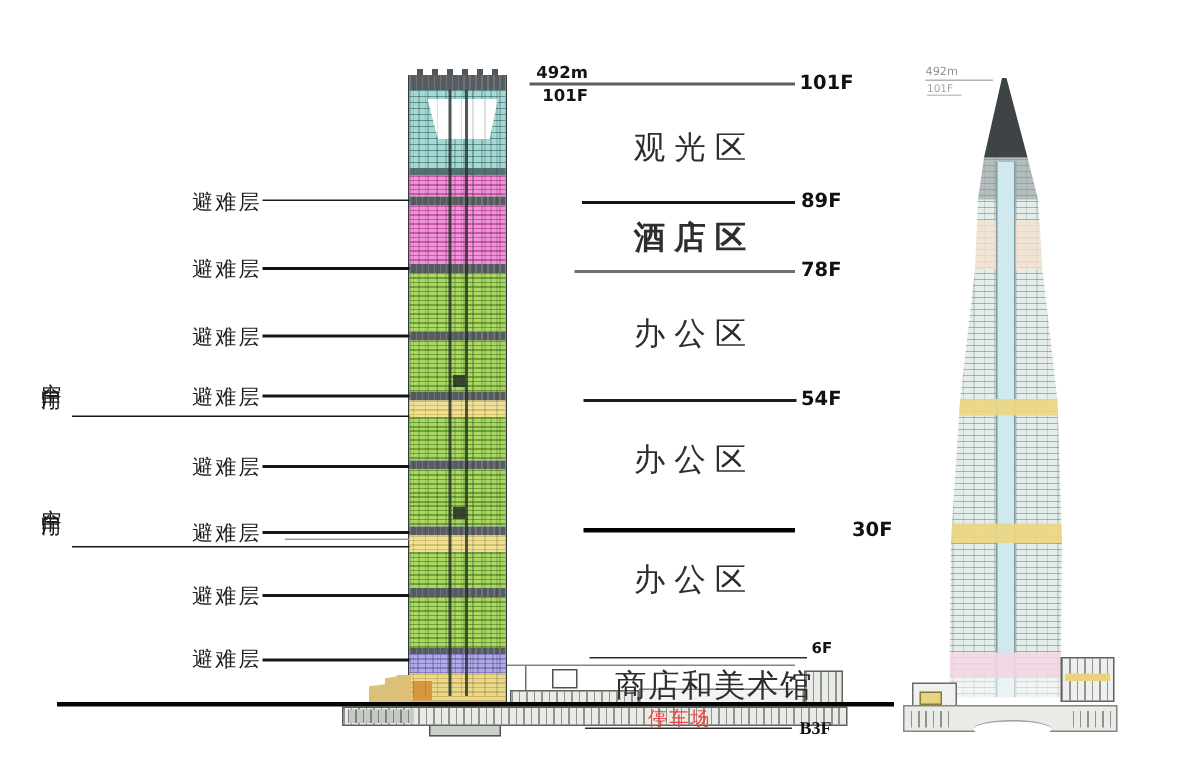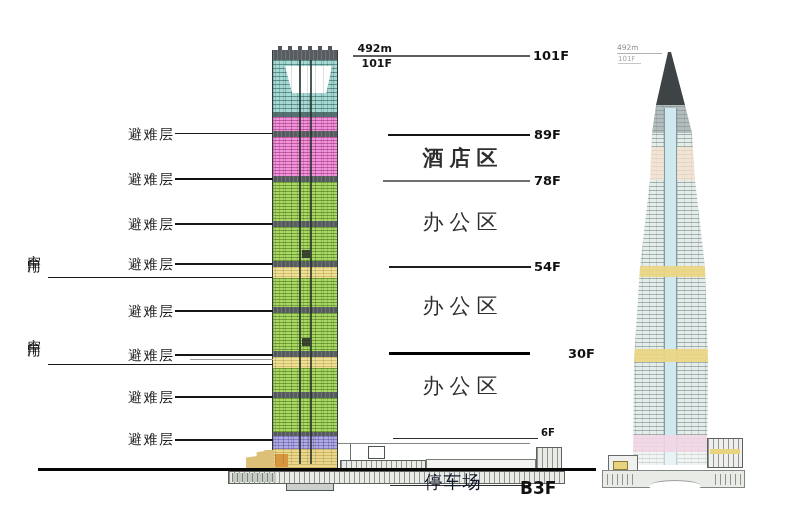--- a/index.html
+++ b/index.html
@@ -3,21 +3,21 @@
 <meta charset="utf-8">
 <style>
   html,body{margin:0;padding:0;background:#fff;}
   #canvas{position:relative;width:788px;height:509px;background:#fff;overflow:hidden;
           font-family:"Liberation Serif","DejaVu Serif",serif;}
   .abs{position:absolute;}
 
   
   .cn-zone{font-size:21px;color:#2e2e2e;letter-spacing:6px;text-indent:6px;text-align:center;white-space:nowrap;}
   .cn-shop{font-size:21px;color:#2e2e2e;letter-spacing:1px;text-align:center;white-space:nowrap;}
-  .cn-park{font-size:18px;color:#0f172a;letter-spacing:1px;text-align:center;white-space:nowrap;}
+  .cn-park{font-size:13px;color:#ef4444;letter-spacing:1px;text-align:center;white-space:nowrap;}
   .cn-refuge{font-size:14px;color:#1c1c1c;letter-spacing:1.5px;white-space:nowrap;}
   .cn-vert{font-size:13.5px;color:#1c1c1c;writing-mode:vertical-rl;text-orientation:upright;letter-spacing:2px;line-height:1;}
   .flabel{font-family:"DejaVu Sans","Liberation Sans",sans-serif;font-weight:bold;font-size:13px;color:#111;white-space:nowrap;}
   .flabel-sm{font-family:"DejaVu Sans","Liberation Sans",sans-serif;font-weight:bold;font-size:10px;color:#111;}
   .dimlabel{font-family:"DejaVu Sans","Liberation Sans",sans-serif;font-weight:bold;font-size:11px;color:#141414;text-align:right;}
   .rt-lab{font-family:"DejaVu Sans","Liberation Sans",sans-serif;font-size:7.5px;color:#8f8f8f;white-space:nowrap;}
   .rt-lab2{font-family:"DejaVu Sans","Liberation Sans",sans-serif;font-size:7px;color:#a6a6a6;white-space:nowrap;}
 
   
   .hline{position:absolute;}
@@ -170,26 +170,28 @@
   <div class="hline" style="left:389px;top:266px;width:142px;height:1.6px;background:#1d1d1d;" data-name="floor-line-54f"></div>
   <div class="abs flabel" style="left:534px;top:259px;" data-name="floor-mark-54f">54F</div>
 
   <div class="hline" style="left:389px;top:352px;width:141px;height:3px;background:#000;" data-name="floor-line-30f"></div>
   <div class="abs flabel" style="left:534px;top:346px;margin-left:34px;" data-name="floor-mark-30f">30F</div>
 
   <div class="hline" style="left:393px;top:438px;width:145px;height:1.4px;background:#2d2d2d;" data-name="floor-line-6f"></div>
   <div class="abs flabel-sm" style="left:541px;top:427px;" data-name="floor-mark-6f">6F</div>
 
   <div class="hline" style="left:390px;top:485px;width:138px;height:1.4px;background:#2d2d2d;" data-name="floor-line-b3f"></div>
-  <div class="abs flabel" style="left:520px;top:478px;font-size:17px;" data-name="floor-mark-b3f">B3F</div>
-
+  <div class="abs flabel" style="left:533px;top:478px;font-size:12px;font-family:Liberation Serif, serif;" data-name="floor-mark-b3f">B3F</div>
+
+  <div class="abs cn-zone" style="left:398px;top:84px;width:124px;" data-name="zone-label-observation">观光区</div>
   <div class="abs cn-zone" style="left:398px;top:144px;width:124px;font-weight:bold;" data-name="zone-label-hotel">酒店区</div>
   <div class="abs cn-zone" style="left:398px;top:208px;width:124px;" data-name="zone-label-office-1">办公区</div>
   <div class="abs cn-zone" style="left:398px;top:292px;width:124px;" data-name="zone-label-office-2">办公区</div>
   <div class="abs cn-zone" style="left:398px;top:372px;width:124px;" data-name="zone-label-office-3">办公区</div>
+  <div class="abs cn-shop" style="left:404px;top:443px;width:144px;" data-name="zone-label-shops-gallery">商店和美术馆</div>
   <div class="abs cn-park" style="left:418px;top:470px;width:70px;" data-name="zone-label-parking">停车场</div>
 
   <div id="right-tower" data-name="right-tower-elevation">
     <div id="rt-body" data-name="right-tower-body">
       <div class="rt-band" style="top:0;height:55px;background:#3e4346;" data-name="right-tower-spire"></div>
       <div class="rt-band" style="top:55px;height:28px;background:rgba(140,150,152,.55);" data-name="right-tower-truss-band"></div>
       <div class="rt-band" style="top:97px;height:33px;background:rgba(246,226,205,.78);" data-name="right-tower-hotel-band"></div>
       <div class="abs" style="left:64px;top:58px;width:13px;height:357px;background:#cfe9ef;border-left:1px solid rgba(80,100,110,.6);border-right:1px solid rgba(80,100,110,.6);box-sizing:border-box;" data-name="right-tower-core"></div>
       <div class="rt-band" style="top:216px;height:11px;background:rgba(235,214,130,.92);" data-name="right-tower-sky-lobby-upper"></div>
       <div class="rt-band" style="top:299px;height:13px;background:rgba(235,214,130,.92);" data-name="right-tower-sky-lobby-lower"></div>

